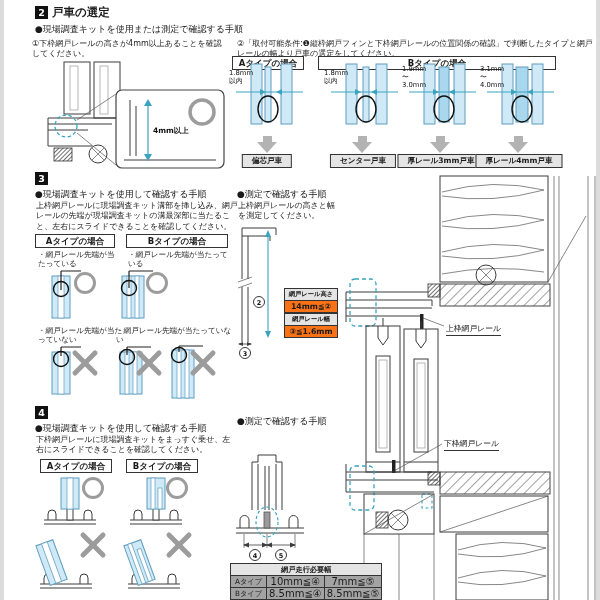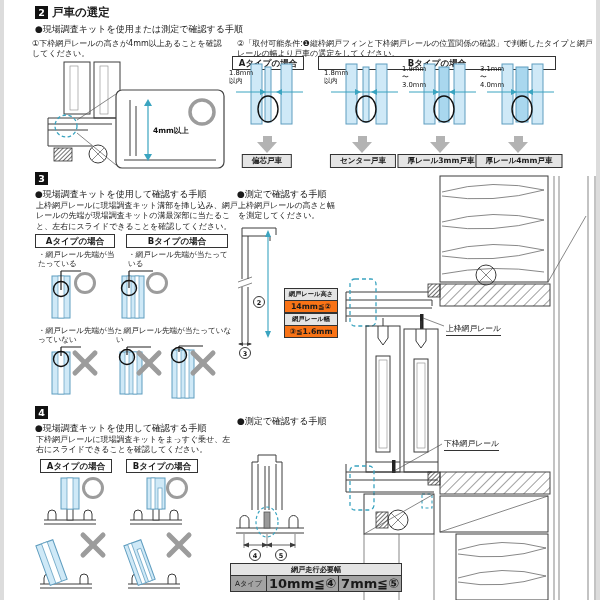--- a/index.html
+++ b/index.html
@@ -24,21 +24,21 @@
   border-top:11px solid #b3b3b3;margin:0 auto}
 .dim{font-size:6.8px;line-height:1.15;color:#111}
 .mbox{width:54px;border:1px solid #333;background:#f97316;text-align:center}
 .mbox .t{background:#e4e4e4;font-size:6.3px;font-weight:bold;border-bottom:1px solid #333;
   padding:1px 0;white-space:nowrap}
 .mbox .v{font-size:7.8px;font-weight:bold;padding:1px 0;white-space:nowrap}
 .raillbl{font-size:7.8px;color:#111;white-space:nowrap}
 table.runtbl{border-collapse:collapse;background:#a3a3a3}
 .runtbl th,.runtbl td{border:1px solid #333;text-align:center;padding:0 2px;white-space:nowrap}
 .runtbl th{background:#e4e4e4;font-size:7.2px;font-weight:bold;height:12px}
-.runtbl td{font-size:13px;font-weight:bold;height:12px}
+.runtbl td{font-size:10px;font-weight:normal;height:12px}
 .runtbl td.tp{font-weight:normal;font-size:7.2px}
 svg{overflow:visible}
 .ln{fill:none;stroke:#3c3c3c;stroke-width:1}
 .lnt{fill:none;stroke:#555;stroke-width:0.7}
 .lnt2{fill:none;stroke:#888;stroke-width:0.6}
 .bb{fill:#cfe9f7;stroke:#5f9dbf;stroke-width:1}
 .bbd{fill:#a9d7ee;stroke:#5f9dbf;stroke-width:1}
 .lnk{fill:none;stroke:#222;stroke-width:1.2}
 .ct{font-size:6.5px;font-weight:bold;fill:#111}
 .svgt{font-size:7.5px;font-weight:bold;fill:#111}
@@ -408,16 +408,21 @@
       <tr>
         <th colspan="3">網戸走行必要幅</th>
       </tr>
     </thead>
     <tbody>
       <tr>
         <td class="tp" style="width:36px">Aタイプ</td>
         <td style="width:52px">10mm≦④</td>
         <td style="width:52px">7mm≦⑤</td>
       </tr>
+      <tr>
+        <td class="tp">Bタイプ</td>
+        <td>8.5mm≦④</td>
+        <td>8.5mm≦⑤</td>
+      </tr>
     </tbody>
   </table>
 
 </div>
 
 </body></html>

